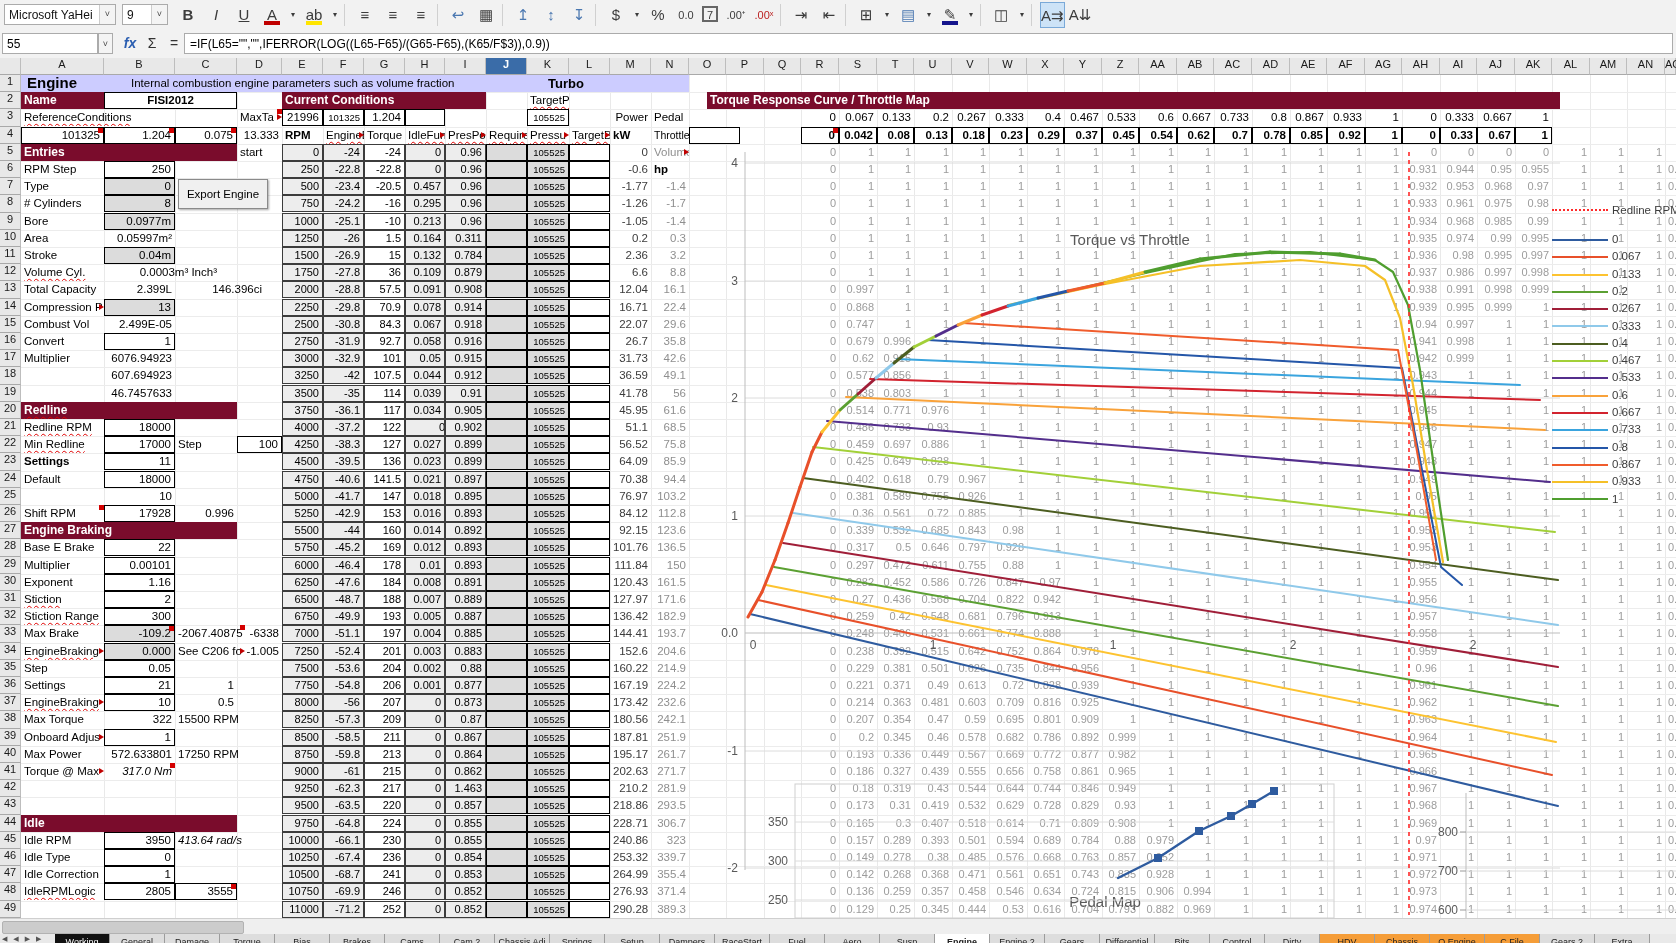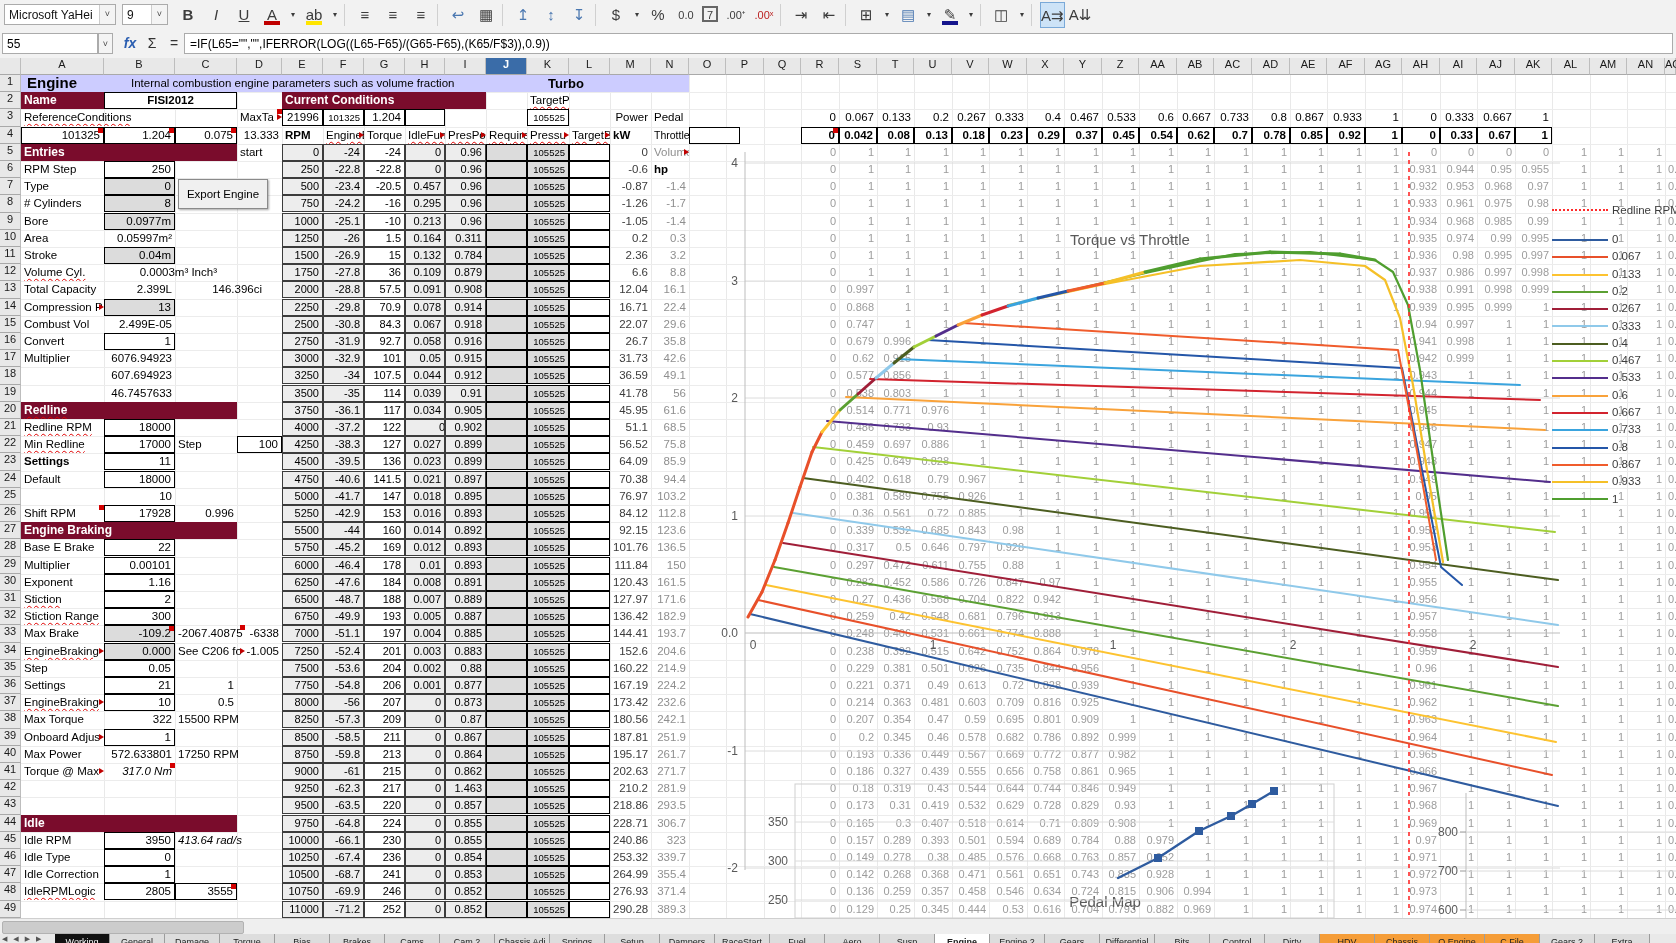--- a/index.html
+++ b/index.html
@@ -321,20 +321,21 @@
       <div class="ghl" style="left: 21px; top: 773.8px; width: 1655px; height: 1px; position: absolute;"></div>
       <div class="ghl" style="left: 21px; top: 791px; width: 1655px; height: 1px; position: absolute;"></div>
       <div class="ghl" style="left: 21px; top: 808.2px; width: 1655px; height: 1px; position: absolute;"></div>
       <div class="ghl" style="left: 21px; top: 825.4px; width: 1655px; height: 1px; position: absolute;"></div>
       <div class="ghl" style="left: 21px; top: 842.6px; width: 1655px; height: 1px; position: absolute;"></div>
       <div class="ghl" style="left: 21px; top: 859.8px; width: 1655px; height: 1px; position: absolute;"></div>
       <div class="lav" style="left: 21px; top: 17px; width: 668px; height: 17.2px; position: absolute;"></div>
       <div class="c b" style="left: 24px; top: 17px; width: 100px; height: 17px; position: absolute; font-size: 15px; line-height: 16px; background: transparent;">Engine</div>
       <div class="c" style="left: 128px; top: 17px; width: 410px; height: 17px; position: absolute;">Internal combustion engine parameters such as volume fraction</div>
       <div class="c b" style="left: 545px; top: 17px; width: 80px; height: 17px; position: absolute; font-size: 13px; background: transparent;">Turbo</div>
+      <div class="c mh" style="left: 707px; top: 34.2px; width: 853px; height: 17px; position: absolute;">Torque Response Curve / Throttle Map</div>
       <div class="c ca" style="left: 486px; top: 85.8px; width: 41px; height: 17px; position: absolute;"></div>
       <div class="c ca sm" style="left: 527px; top: 85.8px; width: 42px; height: 17px; position: absolute;">105525</div>
       <div class="c in" style="left: 569px; top: 85.8px; width: 41px; height: 17px; position: absolute;"></div>
       <div class="c ca" style="left: 486px; top: 103px; width: 41px; height: 17px; position: absolute;"></div>
       <div class="c ca sm" style="left: 527px; top: 103px; width: 42px; height: 17px; position: absolute;">105525</div>
       <div class="c in" style="left: 569px; top: 103px; width: 41px; height: 17px; position: absolute;"></div>
       <div class="c ca" style="left: 486px; top: 120.2px; width: 41px; height: 17px; position: absolute;"></div>
       <div class="c ca sm" style="left: 527px; top: 120.2px; width: 42px; height: 17px; position: absolute;">105525</div>
       <div class="c in" style="left: 569px; top: 120.2px; width: 41px; height: 17px; position: absolute;"></div>
       <div class="c ca" style="left: 486px; top: 137.4px; width: 41px; height: 17px; position: absolute;"></div>
@@ -522,21 +523,21 @@
       <div class="c tc" style="left: 323px; top: 275px; width: 41px; height: 17px; position: absolute;">-31.9</div>
       <div class="c tc tcw" style="left: 364px; top: 275px; width: 41px; height: 17px; position: absolute;">92.7</div>
       <div class="c tc" style="left: 405px; top: 275px; width: 40px; height: 17px; position: absolute;">0.058</div>
       <div class="c tc" style="left: 445px; top: 275px; width: 41px; height: 17px; position: absolute;">0.916</div>
       <div class="c tc" style="left: 282px; top: 292.2px; width: 41px; height: 17px; position: absolute;">3000</div>
       <div class="c tc" style="left: 323px; top: 292.2px; width: 41px; height: 17px; position: absolute;">-32.9</div>
       <div class="c tc tcw" style="left: 364px; top: 292.2px; width: 41px; height: 17px; position: absolute;">101</div>
       <div class="c tc" style="left: 405px; top: 292.2px; width: 40px; height: 17px; position: absolute;">0.05</div>
       <div class="c tc" style="left: 445px; top: 292.2px; width: 41px; height: 17px; position: absolute;">0.915</div>
       <div class="c tc" style="left: 282px; top: 309.4px; width: 41px; height: 17px; position: absolute;">3250</div>
-      <div class="c tc" style="left: 323px; top: 309.4px; width: 41px; height: 17px; position: absolute;">-34</div>
+      <div class="c tc" style="left: 323px; top: 309.4px; width: 41px; height: 17px; position: absolute;">-42</div>
       <div class="c tc tcw" style="left: 364px; top: 309.4px; width: 41px; height: 17px; position: absolute;">107.5</div>
       <div class="c tc" style="left: 405px; top: 309.4px; width: 40px; height: 17px; position: absolute;">0.044</div>
       <div class="c tc" style="left: 445px; top: 309.4px; width: 41px; height: 17px; position: absolute;">0.912</div>
       <div class="c tc" style="left: 282px; top: 326.6px; width: 41px; height: 17px; position: absolute;">3500</div>
       <div class="c tc" style="left: 323px; top: 326.6px; width: 41px; height: 17px; position: absolute;">-35</div>
       <div class="c tc tcw" style="left: 364px; top: 326.6px; width: 41px; height: 17px; position: absolute;">114</div>
       <div class="c tc" style="left: 405px; top: 326.6px; width: 40px; height: 17px; position: absolute;">0.039</div>
       <div class="c tc" style="left: 445px; top: 326.6px; width: 41px; height: 17px; position: absolute;">0.91</div>
       <div class="c tc" style="left: 282px; top: 343.8px; width: 41px; height: 17px; position: absolute;">3750</div>
       <div class="c tc" style="left: 323px; top: 343.8px; width: 41px; height: 17px; position: absolute;">-36.1</div>
@@ -683,21 +684,21 @@
       <div class="c tc tcw" style="left: 364px; top: 825.4px; width: 41px; height: 17px; position: absolute;">246</div>
       <div class="c tc" style="left: 405px; top: 825.4px; width: 40px; height: 17px; position: absolute;">0</div>
       <div class="c tc" style="left: 445px; top: 825.4px; width: 41px; height: 17px; position: absolute;">0.852</div>
       <div class="c tc" style="left: 282px; top: 842.6px; width: 41px; height: 17px; position: absolute;">11000</div>
       <div class="c tc" style="left: 323px; top: 842.6px; width: 41px; height: 17px; position: absolute;">-71.2</div>
       <div class="c tc tcw" style="left: 364px; top: 842.6px; width: 41px; height: 17px; position: absolute;">252</div>
       <div class="c tc" style="left: 405px; top: 842.6px; width: 40px; height: 17px; position: absolute;">0</div>
       <div class="c tc" style="left: 445px; top: 842.6px; width: 41px; height: 17px; position: absolute;">0.852</div>
       <div class="c p-r" style="left: 610px; top: 85.8px; width: 41px; height: 17px; position: absolute; color: rgb(59, 59, 59);">0</div>
       <div class="c p-r" style="left: 610px; top: 103px; width: 41px; height: 17px; position: absolute; color: rgb(59, 59, 59);">-0.6</div>
-      <div class="c p-r" style="left: 610px; top: 120.2px; width: 41px; height: 17px; position: absolute; color: rgb(59, 59, 59);">-0.87</div>
+      <div class="c p-r" style="left: 610px; top: 120.2px; width: 41px; height: 17px; position: absolute; color: rgb(59, 59, 59);">-1.77</div>
       <div class="c p-r" style="left: 610px; top: 137.4px; width: 41px; height: 17px; position: absolute; color: rgb(59, 59, 59);">-1.26</div>
       <div class="c p-r" style="left: 610px; top: 154.6px; width: 41px; height: 17px; position: absolute; color: rgb(59, 59, 59);">-1.05</div>
       <div class="c p-r" style="left: 610px; top: 171.8px; width: 41px; height: 17px; position: absolute; color: rgb(59, 59, 59);">0.2</div>
       <div class="c p-r" style="left: 610px; top: 189px; width: 41px; height: 17px; position: absolute; color: rgb(59, 59, 59);">2.36</div>
       <div class="c p-r" style="left: 610px; top: 206.2px; width: 41px; height: 17px; position: absolute; color: rgb(59, 59, 59);">6.6</div>
       <div class="c p-r" style="left: 610px; top: 223.4px; width: 41px; height: 17px; position: absolute; color: rgb(59, 59, 59);">12.04</div>
       <div class="c p-r" style="left: 610px; top: 240.6px; width: 41px; height: 17px; position: absolute; color: rgb(59, 59, 59);">16.71</div>
       <div class="c p-r" style="left: 610px; top: 257.8px; width: 41px; height: 17px; position: absolute; color: rgb(59, 59, 59);">22.07</div>
       <div class="c p-r" style="left: 610px; top: 275px; width: 41px; height: 17px; position: absolute; color: rgb(59, 59, 59);">26.7</div>
       <div class="c p-r" style="left: 610px; top: 292.2px; width: 41px; height: 17px; position: absolute; color: rgb(59, 59, 59);">31.73</div>

